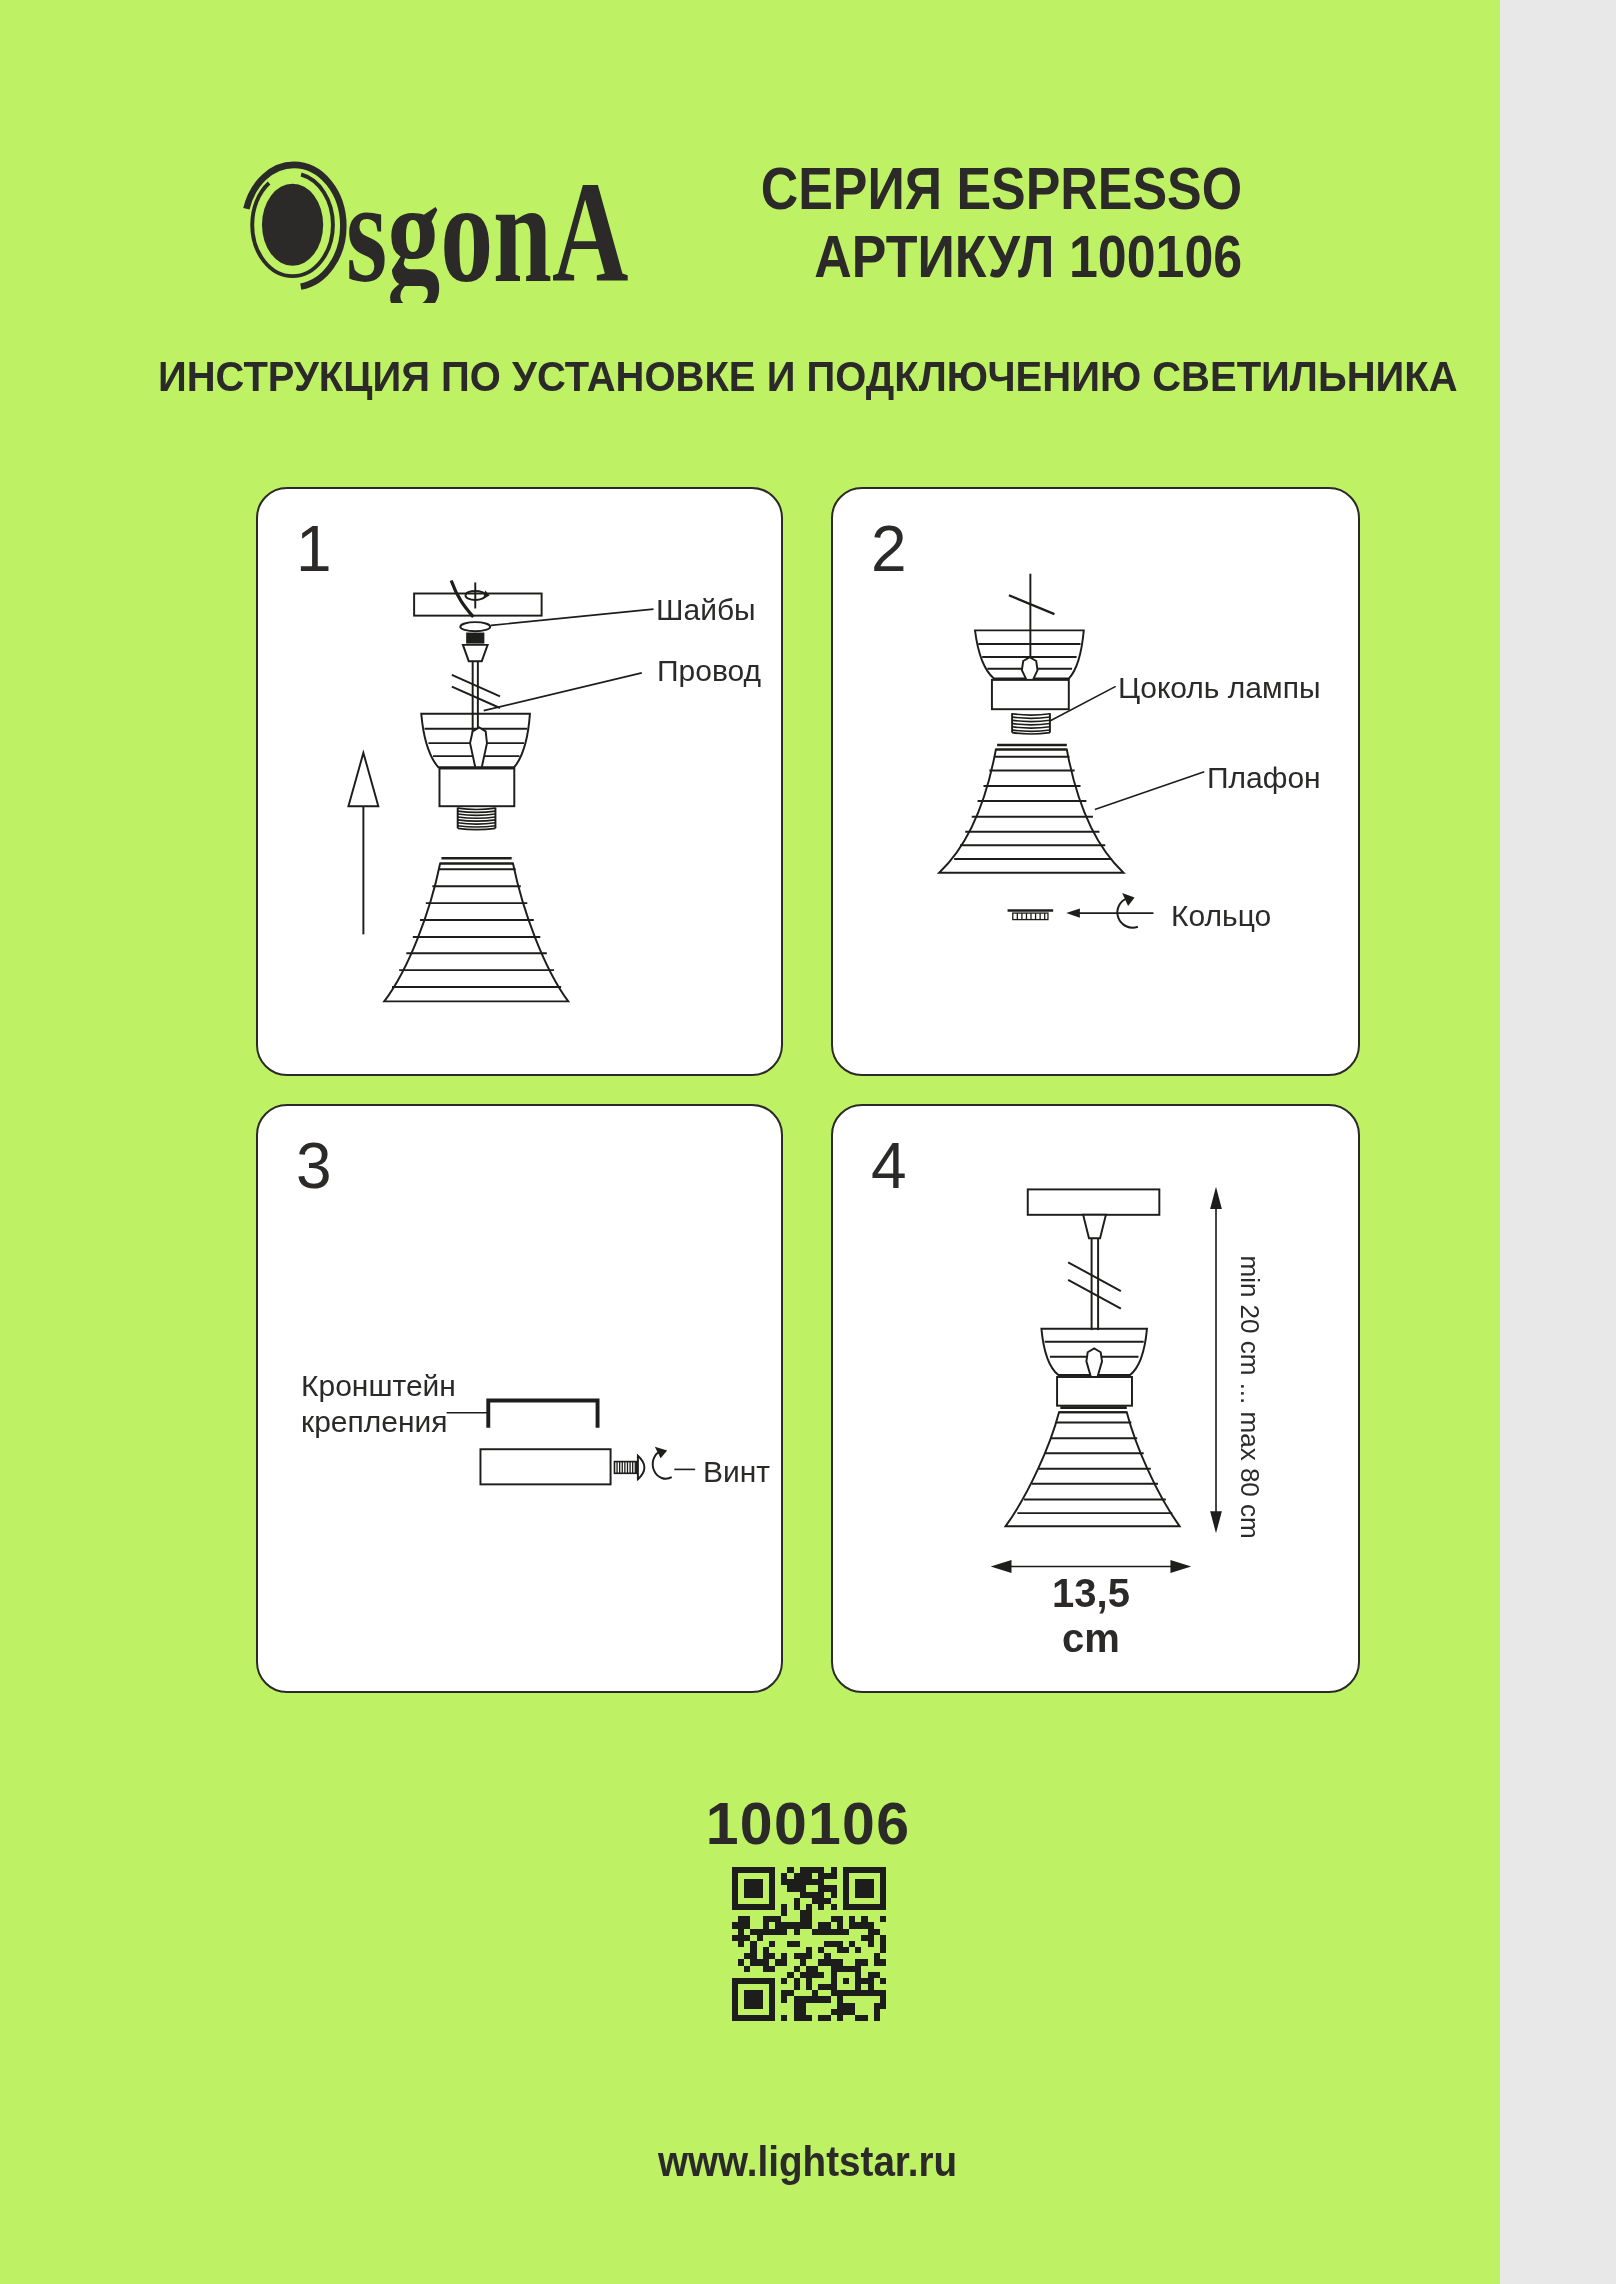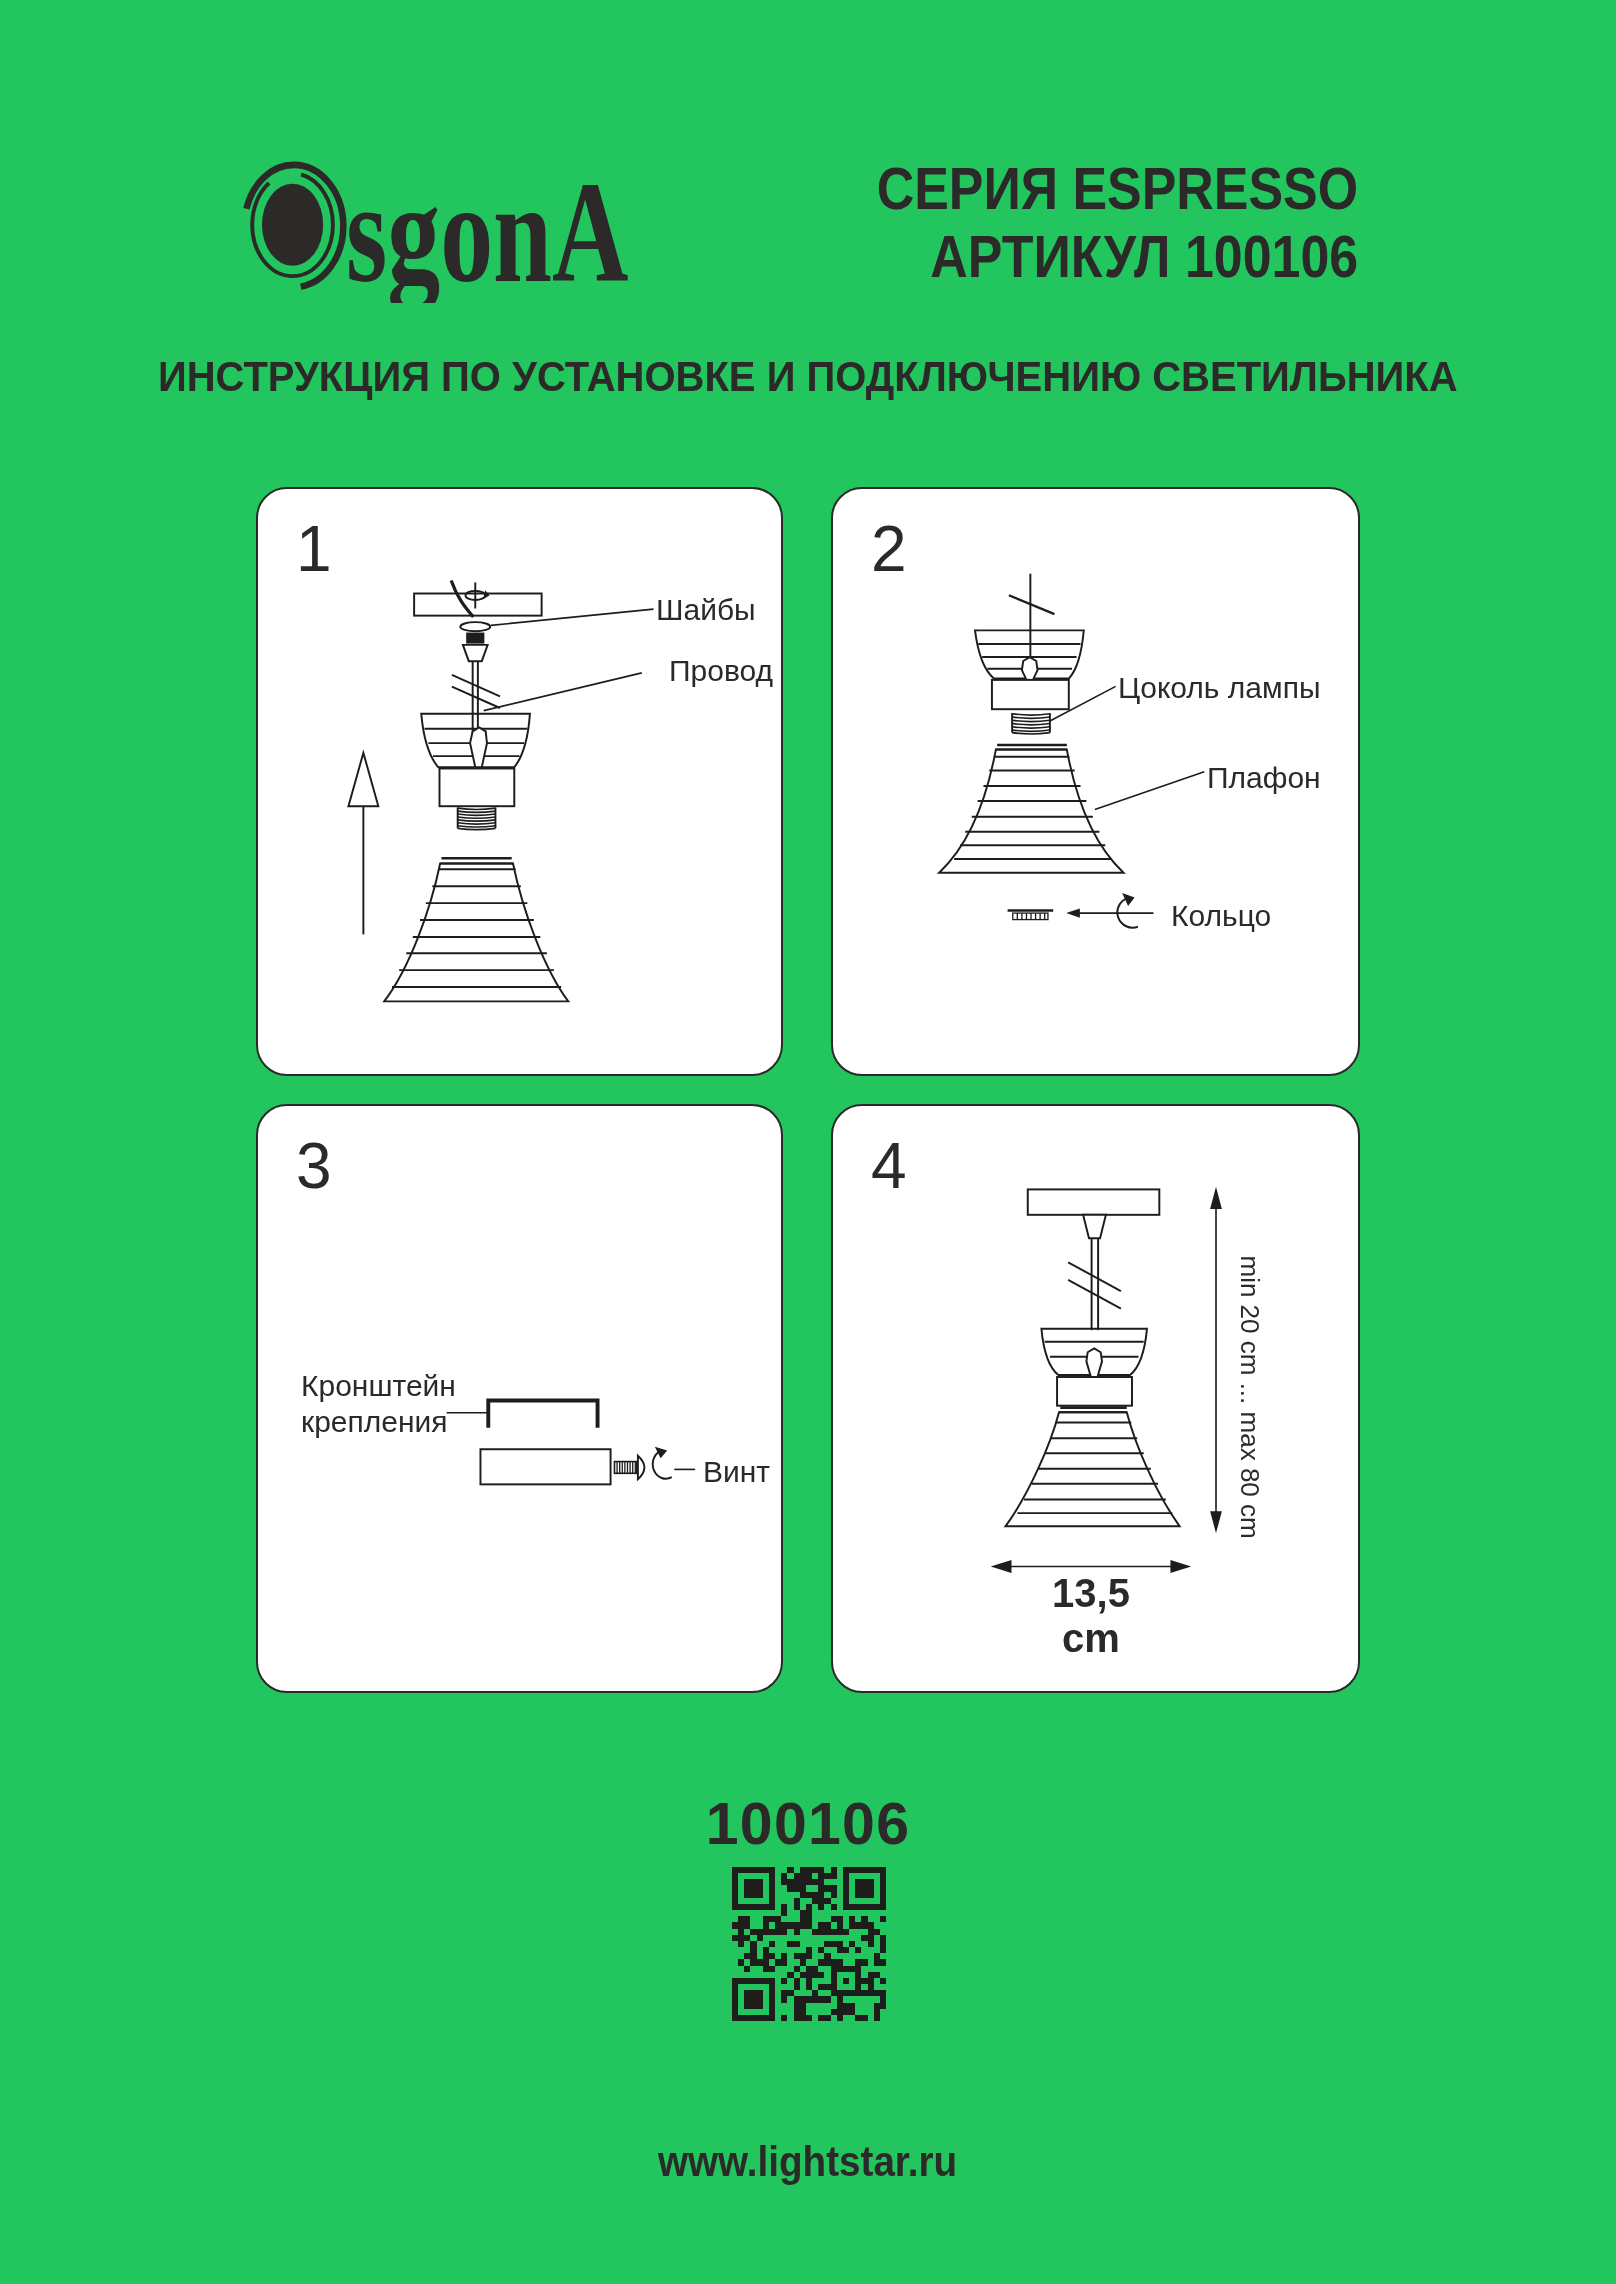--- a/index.html
+++ b/index.html
@@ -1,17 +1,17 @@
 <!DOCTYPE html>
 <html style="font-size:10.4px"><head>
 <meta charset="utf-8">
 <style>
   html,body{margin:0;padding:0;background:#e8e8e8;}
   .page{
-    position:relative;width:1616px;height:2284px;background:#22c55e;
+    position:relative;width:1500px;height:2284px;background:#bef264;
     font-family:"Liberation Sans", sans-serif;color:#2b2a29;overflow:hidden;
   }
   svg{display:block;}
   
   .logo{position:absolute;left:234px;top:153px;}
   .hdr-right{position:absolute;right:258px;top:155px;text-align:right;line-height:68px;}
   .hdr-line{font-size:59px;font-weight:bold;white-space:nowrap;}
   .cond{display:inline-block;transform:scaleX(0.88);transform-origin:100% 50%;}
   .title-wrap{position:absolute;left:0;top:352px;width:1616px;text-align:center;}
   .title{display:inline-block;font-size:43px;font-weight:bold;white-space:nowrap;
@@ -115,21 +115,21 @@
         <line x1="238" y1="688" x2="434" y2="688"></line>
           <line x1="228" y1="713" x2="444" y2="713"></line>
         <line x1="217" y1="739" x2="455" y2="739"></line>
           <line x1="206" y1="765" x2="466" y2="765"></line>
 
         <line x1="358" y1="209" x2="608" y2="184" stroke-width="2.5"></line>
         <line x1="347" y1="340" x2="590" y2="282" stroke-width="2.5"></line>
       </g>
     </svg>
     <span class="lbl" style="left:398px;top:103px;">Шайбы</span>
-    <span class="lbl" style="left:411px;top:164px;">Провод</span>
+    <span class="lbl" style="left:399px;top:164px;">Провод</span>
   </div>
 
   <div class="panel p2">
     <div class="num">2</div>
     <svg width="525" height="585" viewBox="0 0 806 898">
       <g stroke="#1d1d1b" stroke-width="3" fill="none">
 
         <line x1="303" y1="130" x2="303" y2="262"></line>
         <line x1="270" y1="163" x2="340" y2="192" stroke-width="3.5"></line>
 

